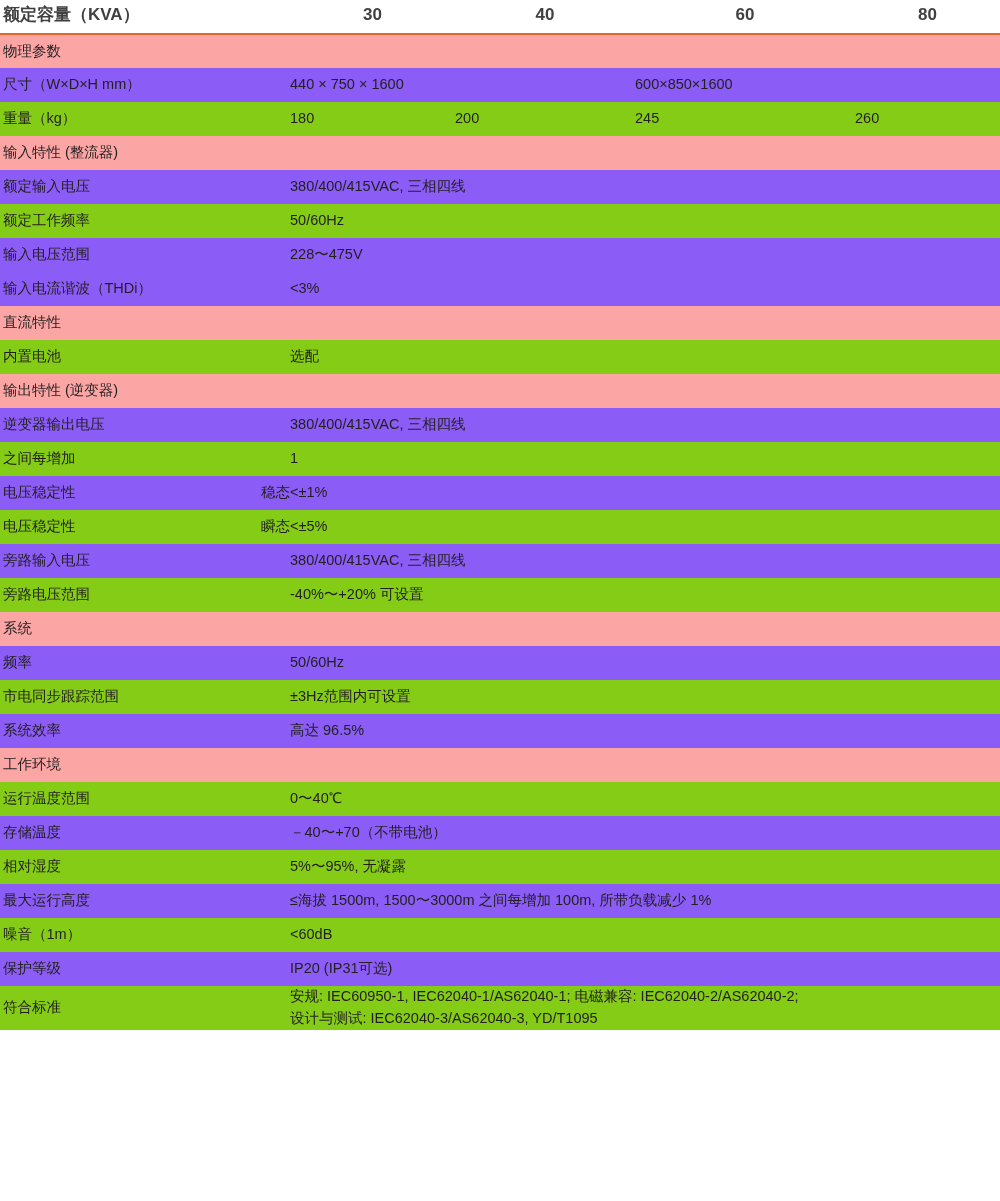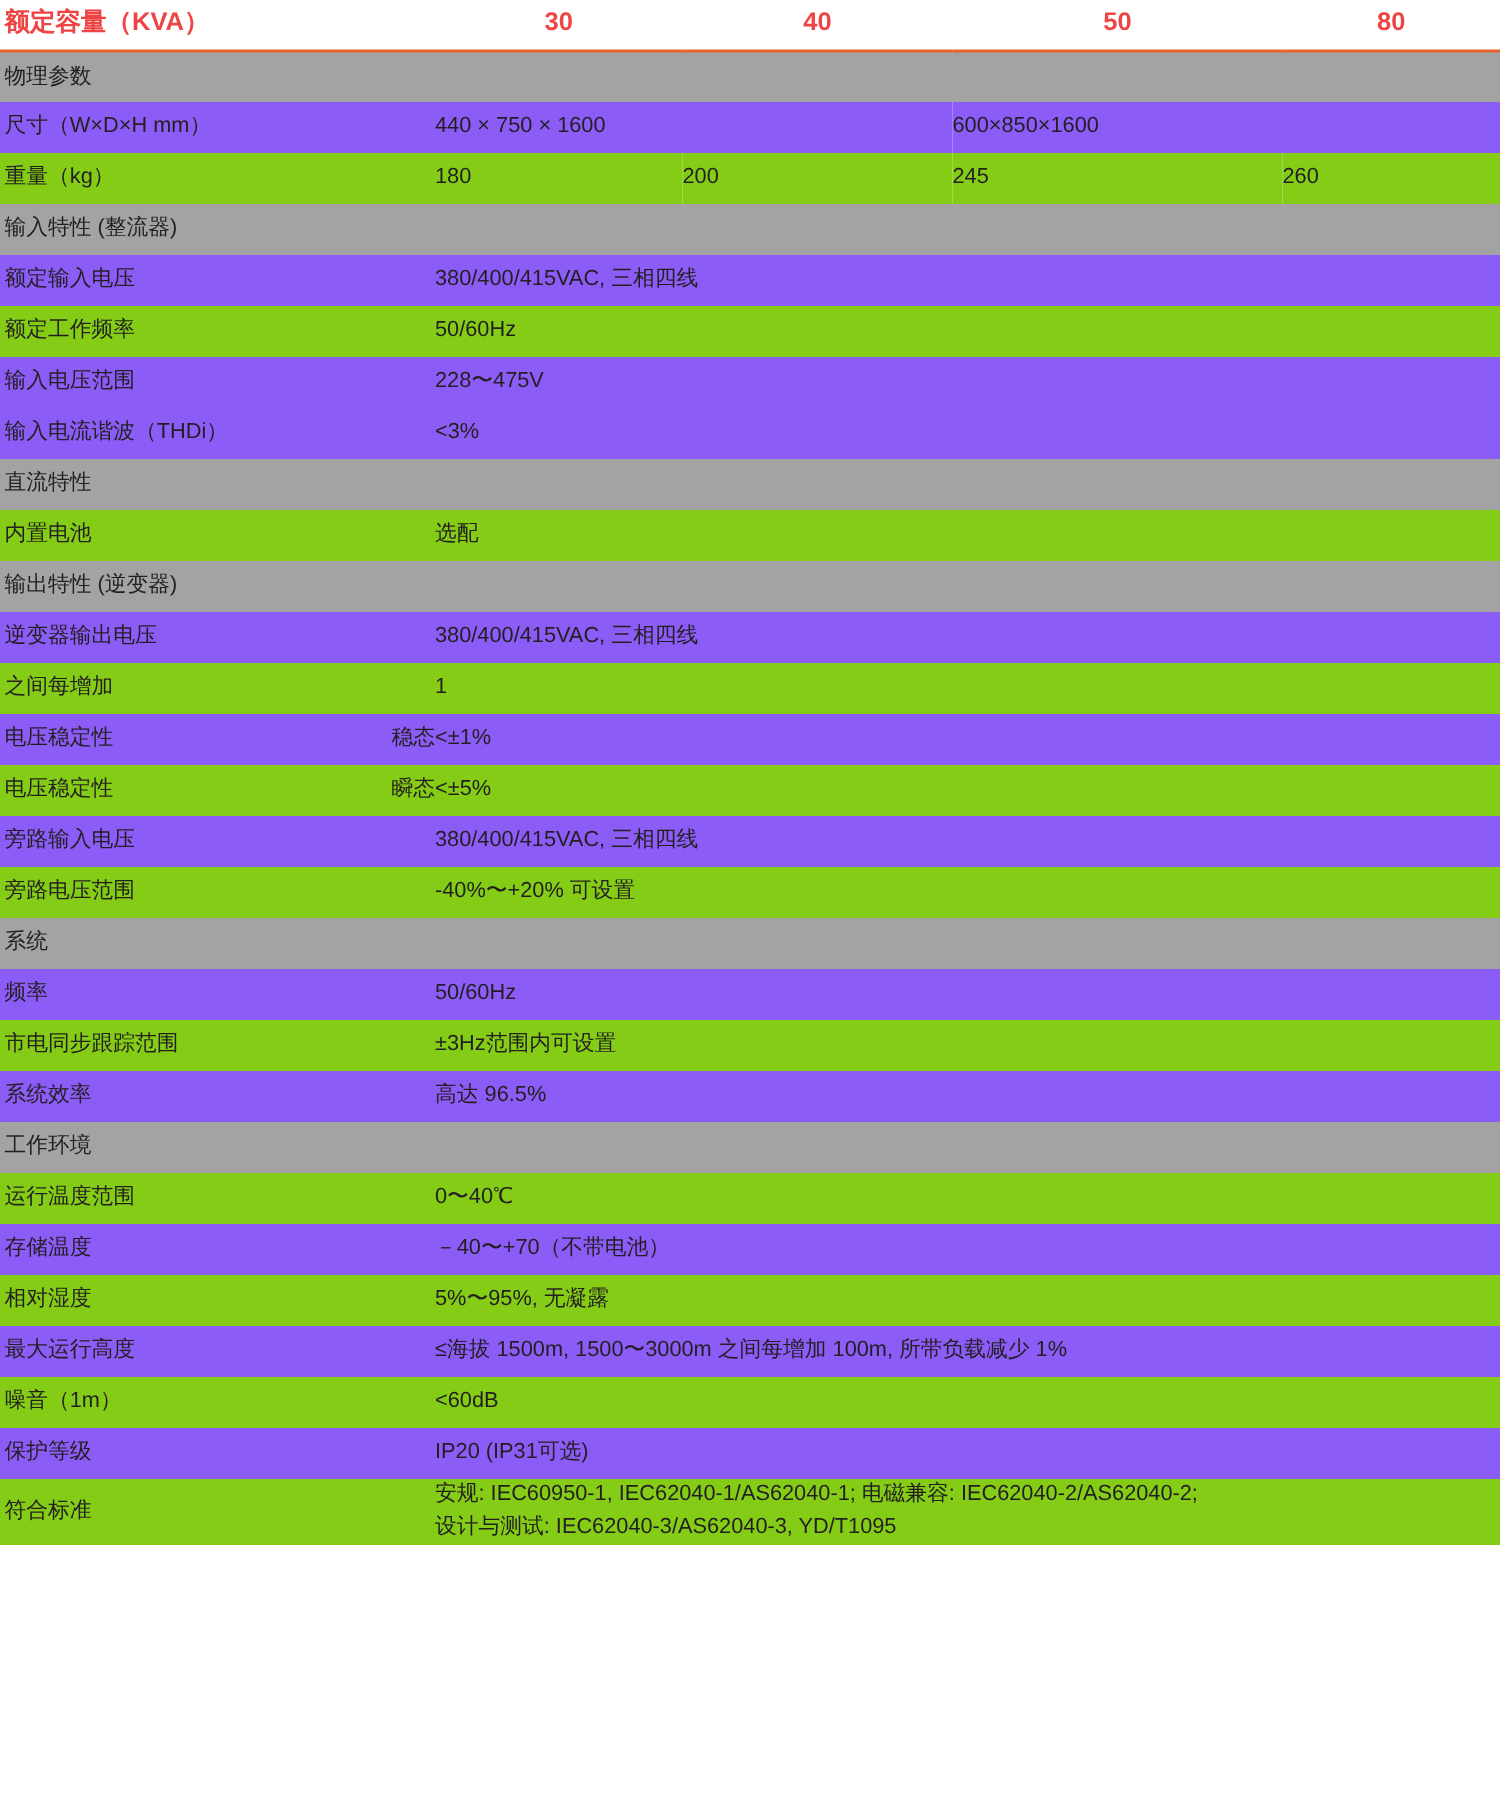--- a/index.html
+++ b/index.html
@@ -38,30 +38,30 @@
   }
 
   
   tr.header-row {
     height: 36px;
     border-bottom: 2px solid #e8622b;
   }
   tr.header-row td {
     font-size: 17px;
     font-weight: bold;
-    color: #ef4444;
+    color: #404040;
     padding-bottom: 6px;
     vertical-align: bottom;
   }
   td.hdr-label { padding-left: 3px; text-align: left; }
   td.hdr-num { text-align: center; }
 
   
   tr.section-row {
-    background: #a3a3a3;
+    background: #fca5a5;
     height: 34px;
   }
   tr.section-row td {
     padding-left: 3px;
     font-size: 14.5px;
     color: #231f20;
   }
 
   
   tr.data-row td.lbl {
@@ -90,21 +90,21 @@
     <col class="c-30">
     <col class="c-40">
     <col class="c-60">
     <col class="c-80">
   </colgroup>
   <tbody>
       <tr class="header-row">
         <td class="hdr-label" colspan="2">额定容量（KVA）</td>
         <td class="hdr-num">30</td>
         <td class="hdr-num">40</td>
-        <td class="hdr-num">50</td>
+        <td class="hdr-num">60</td>
         <td class="hdr-num">80</td>
       </tr>
       <tr class="section-row">
         <td colspan="6">物理参数</td>
       </tr>
       <tr class="data-row tint">
         <td class="lbl">尺寸（W×D×H mm）</td>
         <td class="sub"></td>
         <td class="val" colspan="2">440 × 750 × 1600</td>
         <td class="val" colspan="2">600×850×1600</td>

